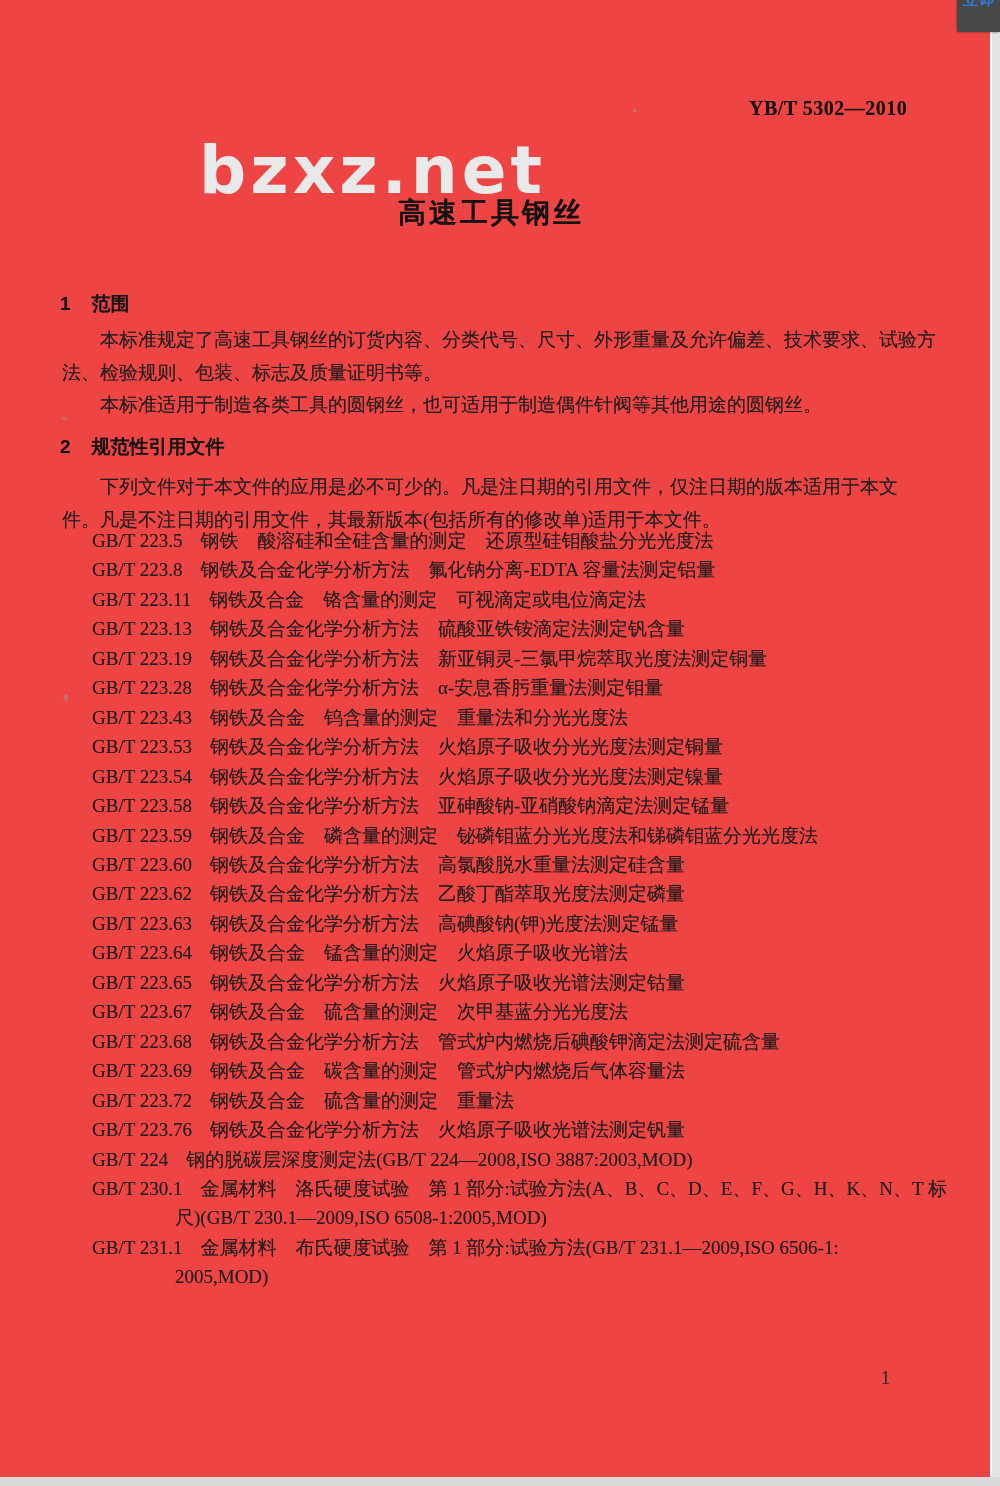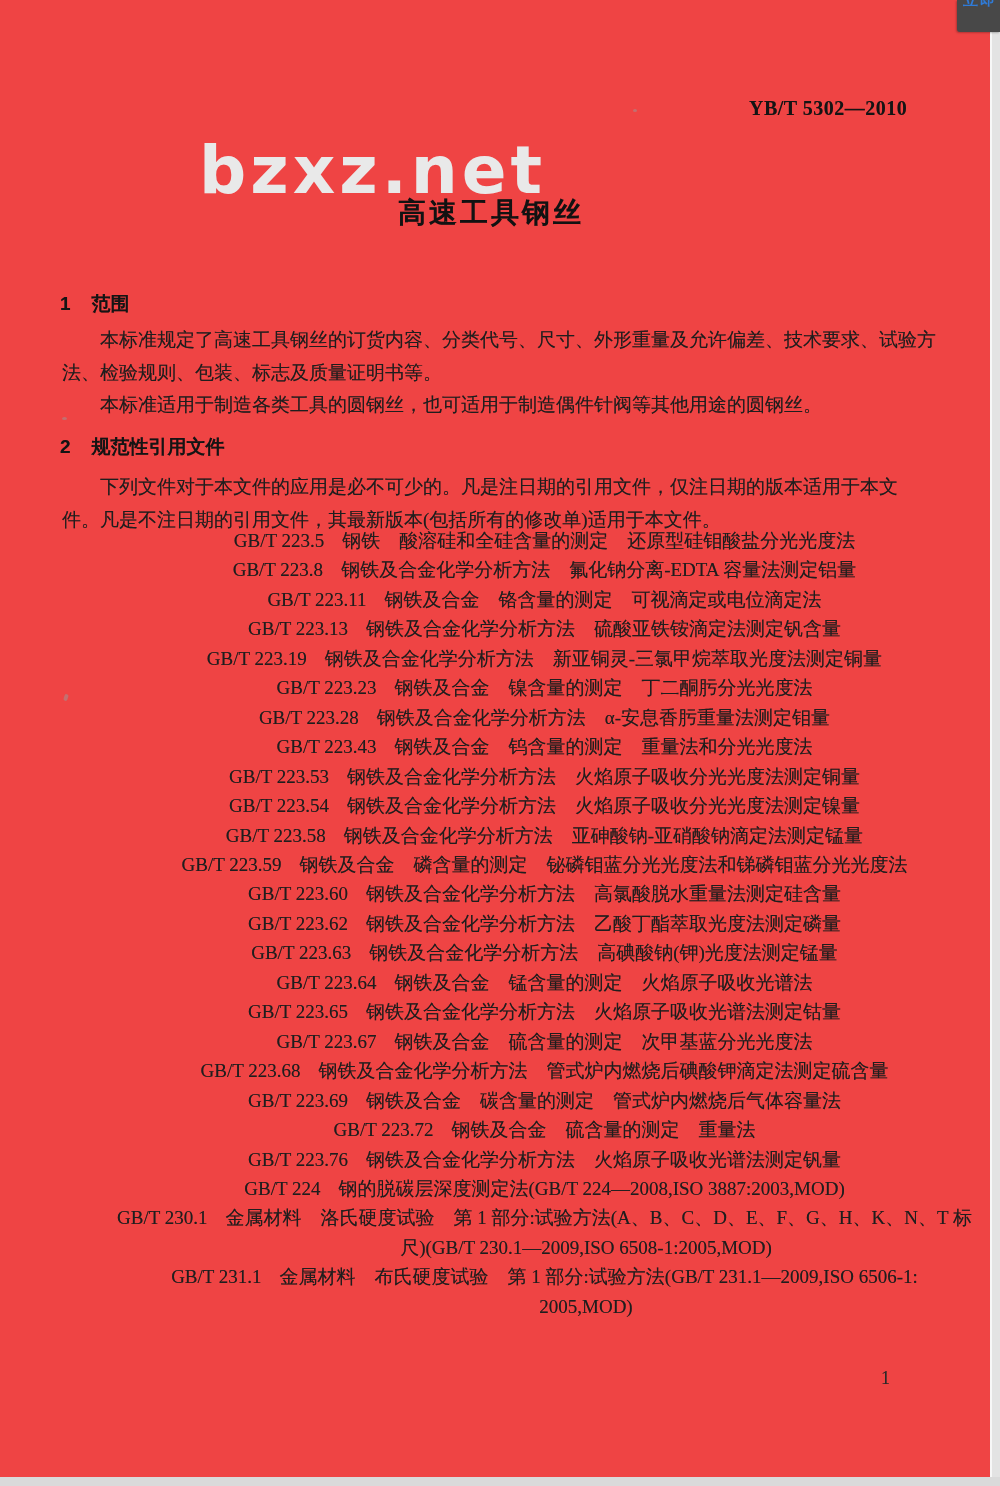--- a/index.html
+++ b/index.html
@@ -26,21 +26,21 @@
   .sec-head{position:absolute;left:60px;font-family:"Liberation Sans","DejaVu Sans",sans-serif;font-weight:bold;font-size:19px;color:#141414;white-space:nowrap;text-align:right;}
   .sec-head .num{display:inline-block;margin-right:21px;}
   .sec1-head{top:291px;}
   .sec2-head{top:434px;}
   
   .para{position:absolute;left:62px;width:905px;font-size:19px;line-height:33px;white-space:pre-wrap;text-indent:38px;color:#1e1e1e;}
   .para-1{top:323px;}
   .para-2{top:388px;}
   .para-intro{top:470px;}
   
-  .ref-list{position:absolute;left:92px;top:526px;width:905px;font-size:19px;line-height:29.45px;color:#1e1e1e;text-align:center;}
+  .ref-list{position:absolute;left:92px;top:526px;width:905px;font-size:19px;line-height:29.45px;color:#1e1e1e;}
   .ref-row{padding-left:83px;text-indent:-83px;white-space:pre-wrap;}
   .ref-code{font-family:"Liberation Serif","DejaVu Serif",serif;margin-right:18px;white-space:nowrap;}
   
   .page-num{position:absolute;left:881px;top:1368px;font-size:18px;color:#2a2a2a;}
   
   .speck{position:absolute;background:#9a9a9a;opacity:.5;border-radius:50%;}
   .speck-a{left:62px;top:417px;width:5px;height:3px;}
   .speck-b{left:64px;top:694px;width:4px;height:7px;border-radius:2px;transform:rotate(18deg);}
   .speck-c{left:633px;top:109px;width:4px;height:3px;}
 </style>
@@ -76,21 +76,20 @@
 
   <div class="para para-intro">下列文件对于本文件的应用是必不可少的。凡是注日期的引用文件，仅注日期的版本适用于本文
 件。凡是不注日期的引用文件，其最新版本(包括所有的修改单)适用于本文件。</div>
 
   <div class="ref-list">
       <div class="ref-row"><span class="ref-code">GB/T 223.5</span><span class="ref-text">钢铁　酸溶硅和全硅含量的测定　还原型硅钼酸盐分光光度法</span></div>
       <div class="ref-row"><span class="ref-code">GB/T 223.8</span><span class="ref-text">钢铁及合金化学分析方法　氟化钠分离-EDTA 容量法测定铝量</span></div>
       <div class="ref-row"><span class="ref-code">GB/T 223.11</span><span class="ref-text">钢铁及合金　铬含量的测定　可视滴定或电位滴定法</span></div>
       <div class="ref-row"><span class="ref-code">GB/T 223.13</span><span class="ref-text">钢铁及合金化学分析方法　硫酸亚铁铵滴定法测定钒含量</span></div>
       <div class="ref-row"><span class="ref-code">GB/T 223.19</span><span class="ref-text">钢铁及合金化学分析方法　新亚铜灵-三氯甲烷萃取光度法测定铜量</span></div>
-      <div class="ref-row"><span class="ref-code">GB/T 223.23</span><span class="ref-text">钢铁及合金　镍含量的测定　丁二酮肟分光光度法</span></div>
       <div class="ref-row"><span class="ref-code">GB/T 223.28</span><span class="ref-text">钢铁及合金化学分析方法　α-安息香肟重量法测定钼量</span></div>
       <div class="ref-row"><span class="ref-code">GB/T 223.43</span><span class="ref-text">钢铁及合金　钨含量的测定　重量法和分光光度法</span></div>
       <div class="ref-row"><span class="ref-code">GB/T 223.53</span><span class="ref-text">钢铁及合金化学分析方法　火焰原子吸收分光光度法测定铜量</span></div>
       <div class="ref-row"><span class="ref-code">GB/T 223.54</span><span class="ref-text">钢铁及合金化学分析方法　火焰原子吸收分光光度法测定镍量</span></div>
       <div class="ref-row"><span class="ref-code">GB/T 223.58</span><span class="ref-text">钢铁及合金化学分析方法　亚砷酸钠-亚硝酸钠滴定法测定锰量</span></div>
       <div class="ref-row"><span class="ref-code">GB/T 223.59</span><span class="ref-text">钢铁及合金　磷含量的测定　铋磷钼蓝分光光度法和锑磷钼蓝分光光度法</span></div>
       <div class="ref-row"><span class="ref-code">GB/T 223.60</span><span class="ref-text">钢铁及合金化学分析方法　高氯酸脱水重量法测定硅含量</span></div>
       <div class="ref-row"><span class="ref-code">GB/T 223.62</span><span class="ref-text">钢铁及合金化学分析方法　乙酸丁酯萃取光度法测定磷量</span></div>
       <div class="ref-row"><span class="ref-code">GB/T 223.63</span><span class="ref-text">钢铁及合金化学分析方法　高碘酸钠(钾)光度法测定锰量</span></div>
       <div class="ref-row"><span class="ref-code">GB/T 223.64</span><span class="ref-text">钢铁及合金　锰含量的测定　火焰原子吸收光谱法</span></div>

